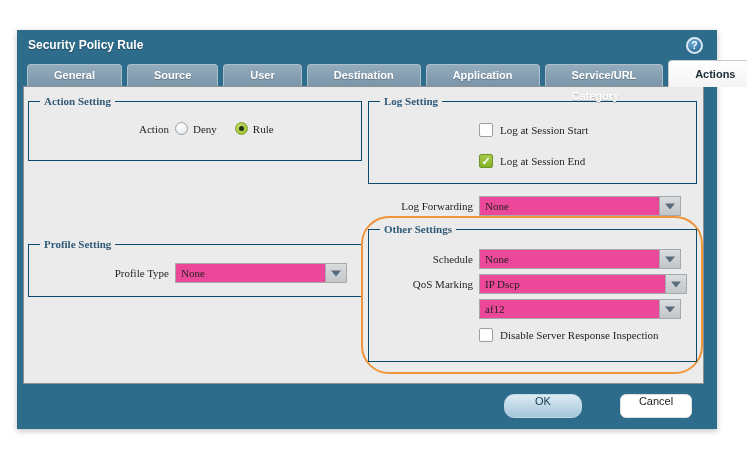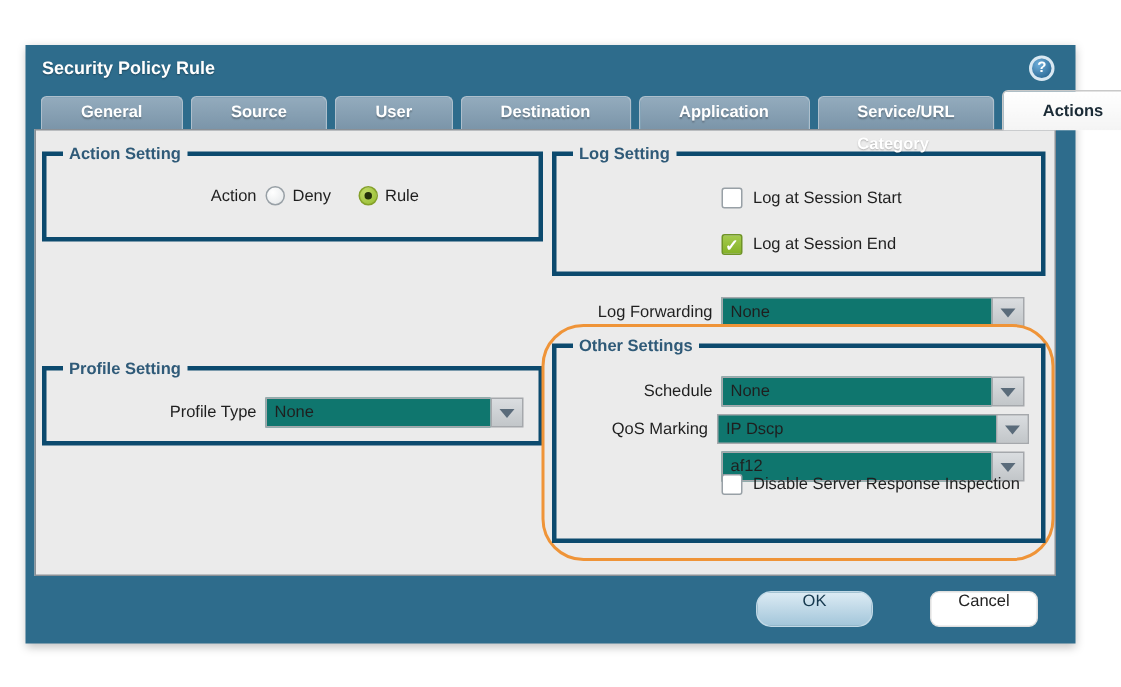--- a/index.html
+++ b/index.html
@@ -12,31 +12,31 @@
   .help { width:17px; height:17px; border-radius:50%; background:radial-gradient(circle at 35% 30%, #6eaeda, #1d5a86); border:2px solid #d9e8f2; color:#ffffff; font-size:10px; font-weight:bold; display:flex; align-items:center; justify-content:center; cursor:pointer; }
 
   
   .tabs { position:absolute; left:10px; top:30px; height:26px; display:flex; align-items:flex-end; gap:5px; z-index:3; }
   .tab { height:22px; line-height:21px; padding:0 26px; font-size:11px; font-weight:bold; color:#ffffff; background:linear-gradient(#93abbd,#7b95a9); border:1px solid #aebfcc; border-bottom:none; border-radius:4px 4px 0 0; cursor:pointer; text-shadow:0 1px 1px rgba(0,0,0,.25); }
   .tab.active { height:27px; line-height:26px; margin-bottom:-1px; background:linear-gradient(#ffffff,#f4f4f4); color:#1b2b36; text-shadow:none; border-color:#c9c9c9; }
 
   
   .content { position:absolute; left:6px; top:56px; width:681px; height:298px; background:#ebebeb; border:1px solid #8a9096; z-index:2; }
 
-  .fieldset { position:absolute; border:3px solid #0c4a6e; }
+  .fieldset { position:absolute; border:1px solid #0c4a6e;font-family:Liberation Serif, serif; }
   .legend { position:absolute; top:-7px; left:11px; padding:0 4px; background:#ebebeb; font-size:11px; font-weight:bold; color:#2f5a78; white-space:nowrap; }
 
   .row { position:absolute; display:flex; align-items:center; font-size:11px; color:#1f1f1f; }
   .lbl { text-align:right; margin-right:6px; white-space:nowrap; }
   .lbl-l { width:140px; }
   .lbl-r { width:104px; }
 
   
   .dd { display:flex; }
-  .dd-field { height:20px; background:#0f766e; border:1px solid #a5a8ac; border-right:none; font-size:11px; line-height:18px; padding:0 5px; overflow:hidden; white-space:nowrap; }
+  .dd-field { height:20px; background:#ec4899; border:1px solid #a5a8ac; border-right:none; font-size:11px; line-height:18px; padding:0 5px; overflow:hidden; white-space:nowrap; }
   .dd-btn { width:22px; height:20px; background:linear-gradient(#dadde0,#c2c6c9); border:1px solid #a5a8ac; position:relative; cursor:pointer; }
   .dd-btn::after { content:""; position:absolute; left:50%; top:50%; transform:translate(-50%,-40%); border-left:5px solid transparent; border-right:5px solid transparent; border-top:6px solid #5a6b7a; }
 
   
   .cb { width:14px; height:14px; border:1px solid #98a0a6; border-radius:2px; background:#ffffff; margin-right:7px; display:inline-flex; align-items:center; justify-content:center; cursor:pointer; flex:none; }
   .cb.checked { background:linear-gradient(#a5cb4e,#84b227); border-color:#6f9427; color:#ffffff; font-size:11px; font-weight:bold; }
   .cb.checked::after { content:"\2713"; }
 
   
   .radio { width:13px; height:13px; border-radius:50%; border:1px solid #98a0a6; background:radial-gradient(circle at 35% 30%, #ffffff, #e3e6e8); margin:0 5px 0 0; position:relative; cursor:pointer; flex:none; }
@@ -132,21 +132,21 @@
           <span class="dd-btn"></span>
         </span>
       </div>
       <div class="row" style="left:0; top:69px; right:8px;">
         <span class="lbl lbl-r"></span>
         <span class="dd">
           <span class="dd-field" style="width:180px;">af12</span>
           <span class="dd-btn"></span>
         </span>
       </div>
-      <div class="row" style="left:110px; top:84px; right:4px;">
+      <div class="row" style="left:110px; top:98px; right:4px;">
         <span class="cb"></span>
         <span>Disable Server Response Inspection</span>
       </div>
     </div>
 
   </div>
 
   <div class="btn btn-ok">OK</div>
   <div class="btn btn-cancel">Cancel</div>
 

